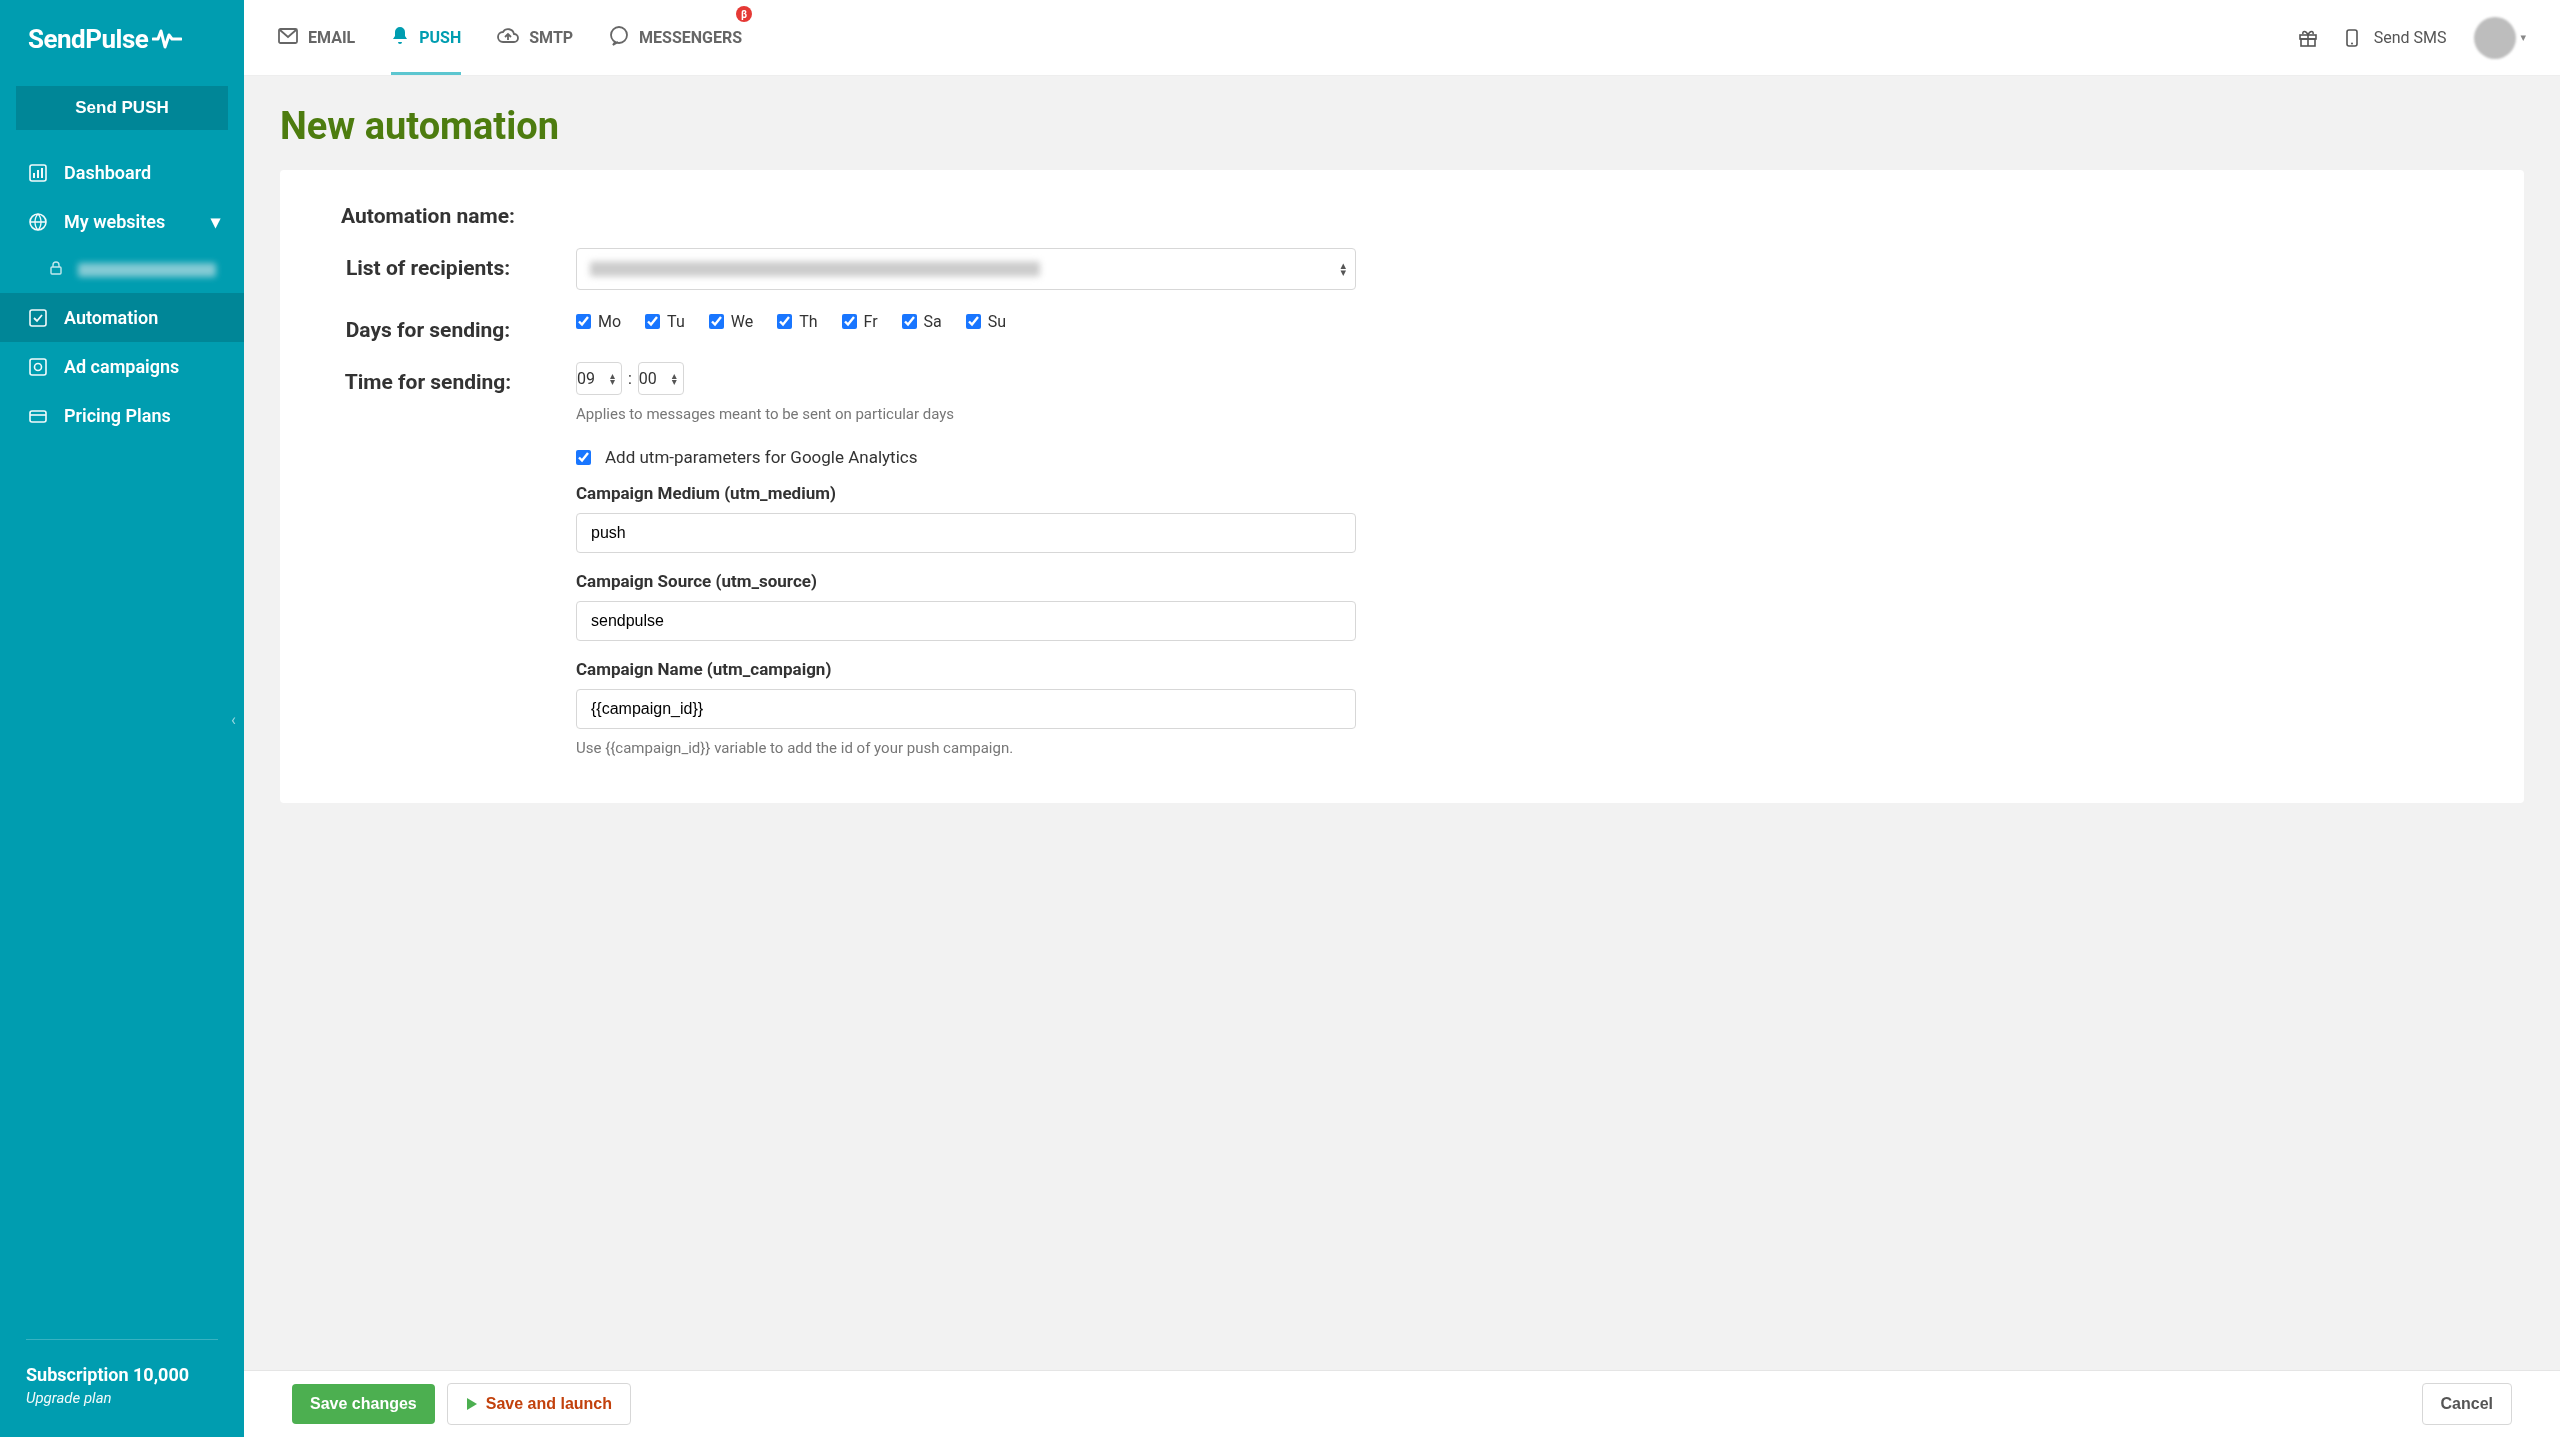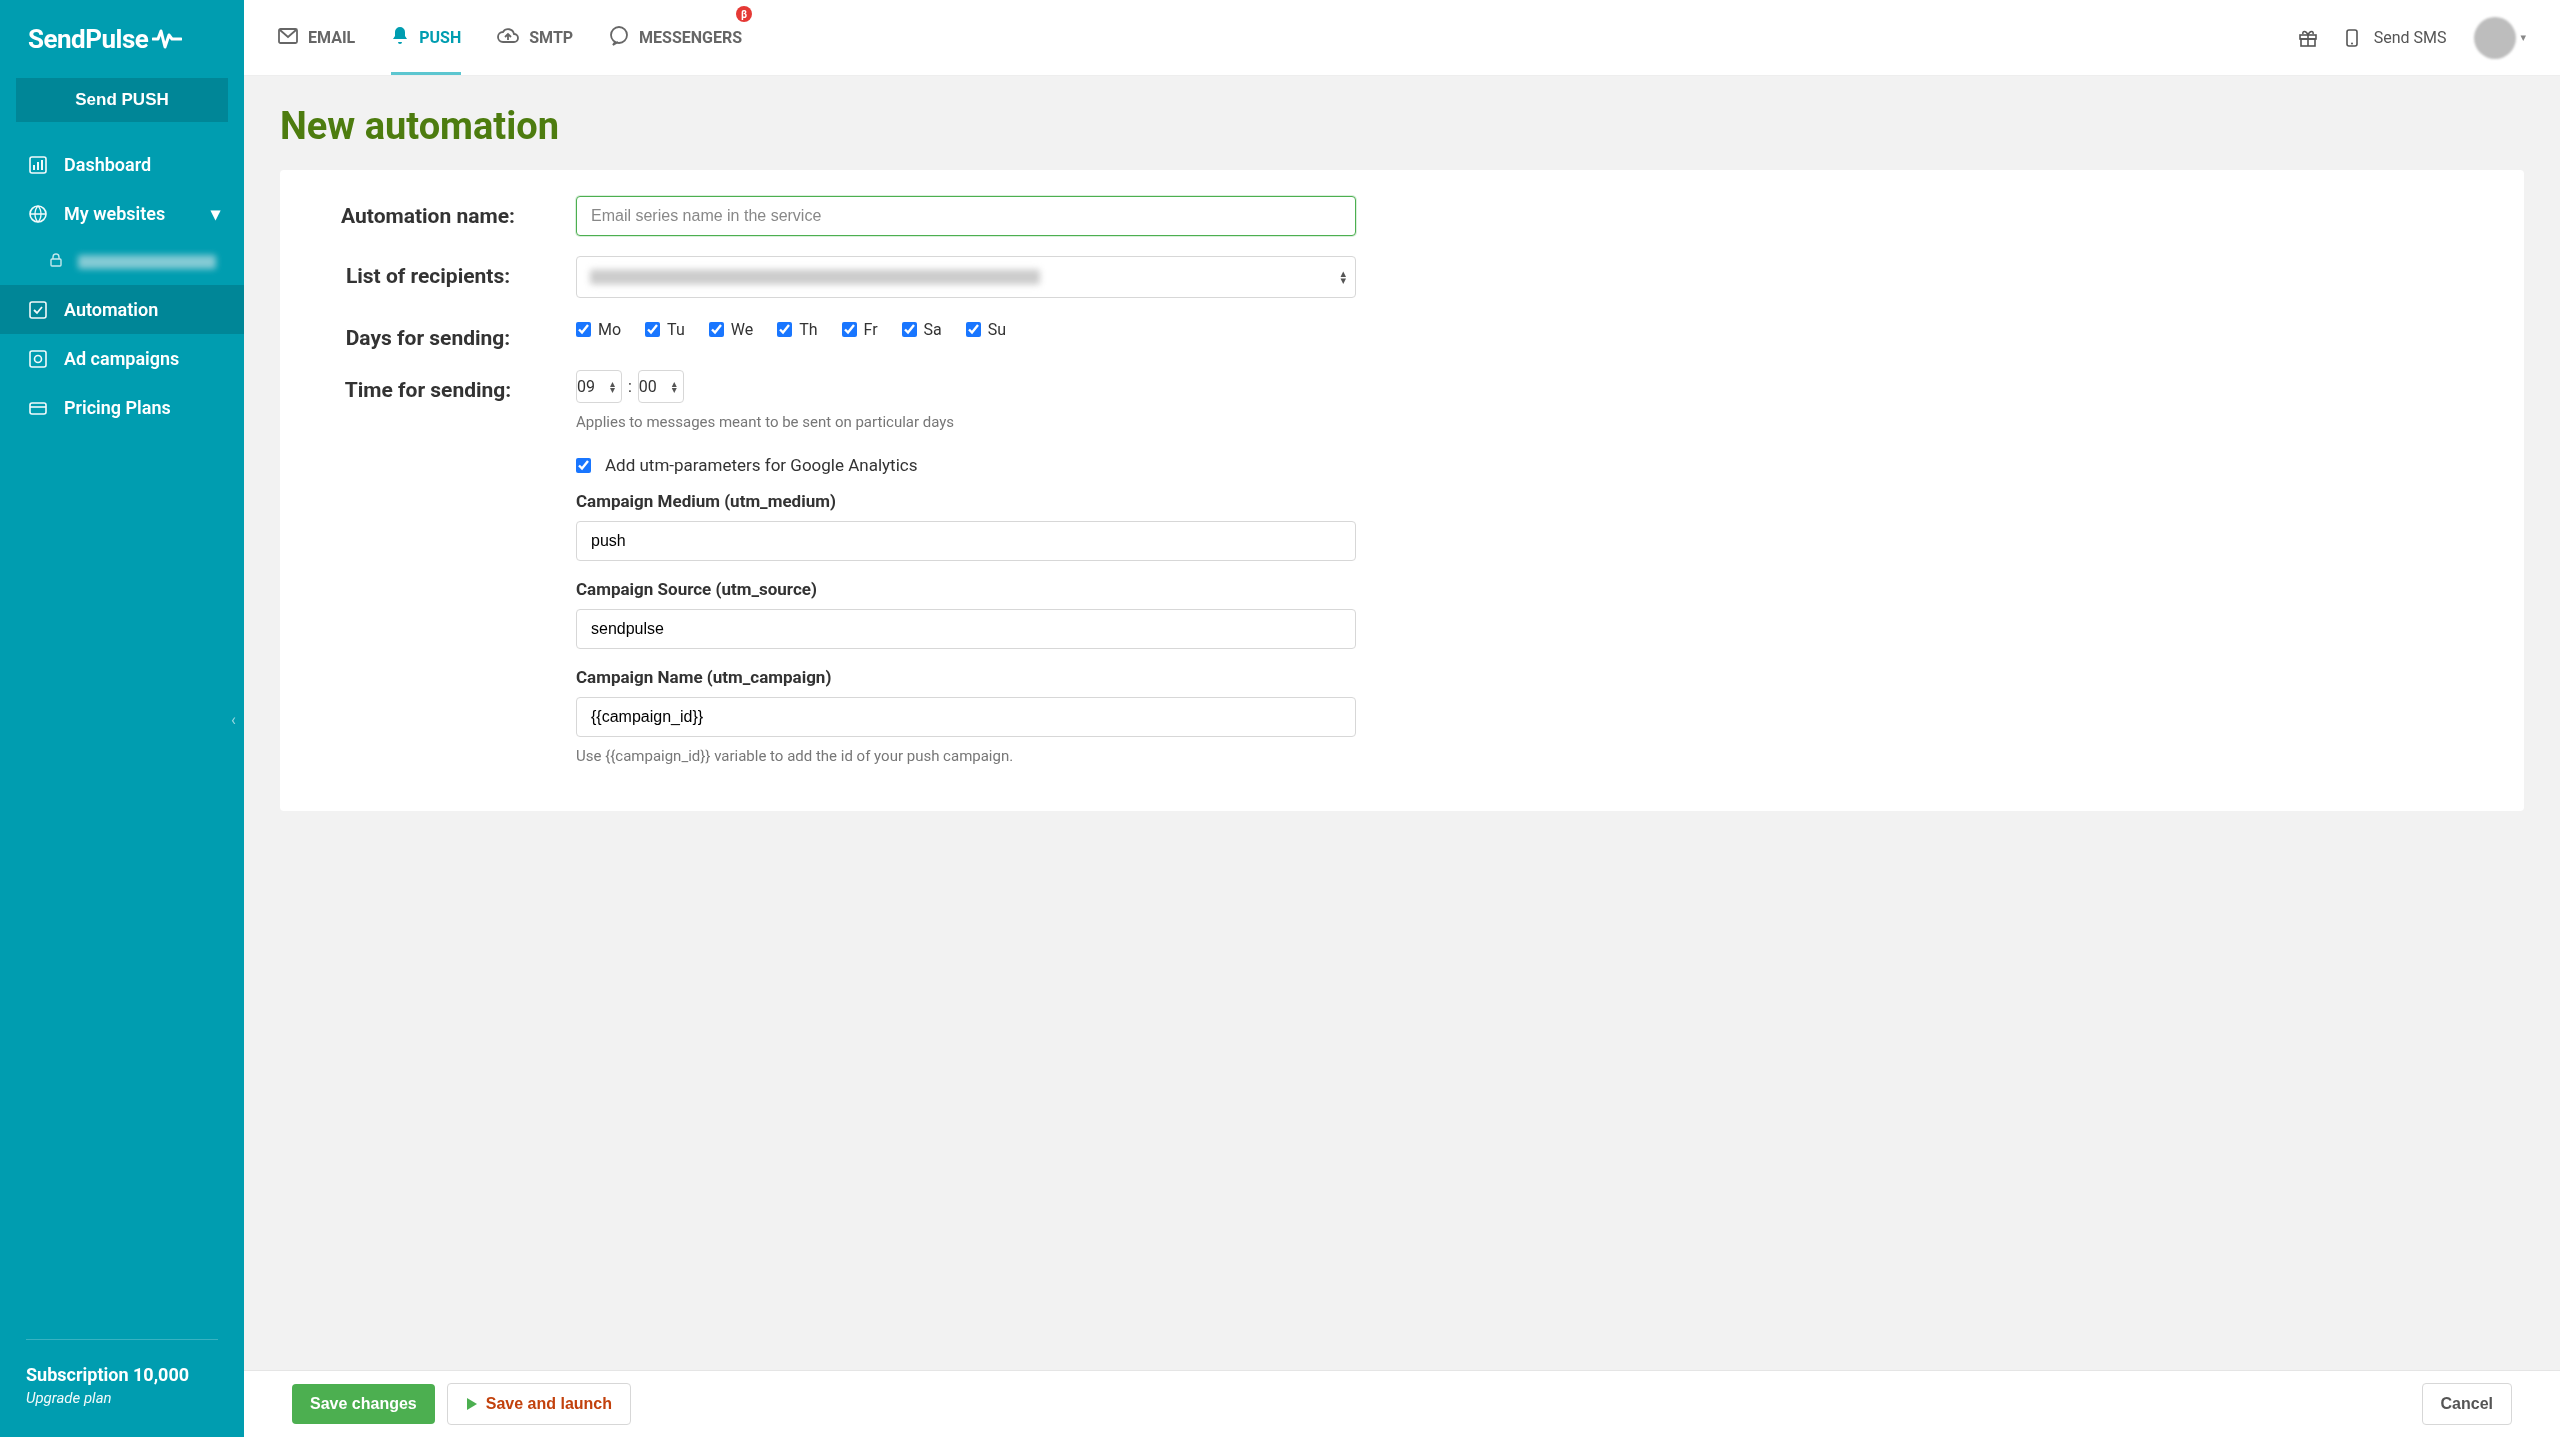--- a/index.html
+++ b/index.html
@@ -21,21 +21,21 @@
 .logo {
   padding: 24px 28px 20px;
   display: flex;
   align-items: center;
   font-size: 26px;
   font-weight: 700;
   letter-spacing: -0.5px;
 }
 .logo svg { margin-left: 4px; }
 .send-push-btn {
-  margin: 4px 16px 18px;
+  margin: 12px 16px 18px;
   background: rgba(0,0,0,0.14);
   border: none;
   color: #fff;
   font-size: 17px;
   font-weight: 600;
   padding: 12px 0;
   border-radius: 0;
   cursor: pointer;
   text-align: center;
 }
@@ -391,23 +391,20 @@
         </div>
       </div>
     </div>
 
     <div class="content">
       <h1 class="page-title">New automation</h1>
       <div class="card">
 
         <div class="form-row">
           <div class="form-label">Automation name:</div>
-          <div class="form-control">
-            <input class="input focused" type="text" placeholder="Email series name in the service" style="">
-          </div>
         </div>
 
         <div class="form-row">
           <div class="form-label">List of recipients:</div>
           <div class="form-control">
             <div class="select-wrap">
               <div class="input" style="height:42px"></div>
               <div class="select-blur-content"></div>
               <div class="sel-arrows">▴<br>▾</div>
             </div>

